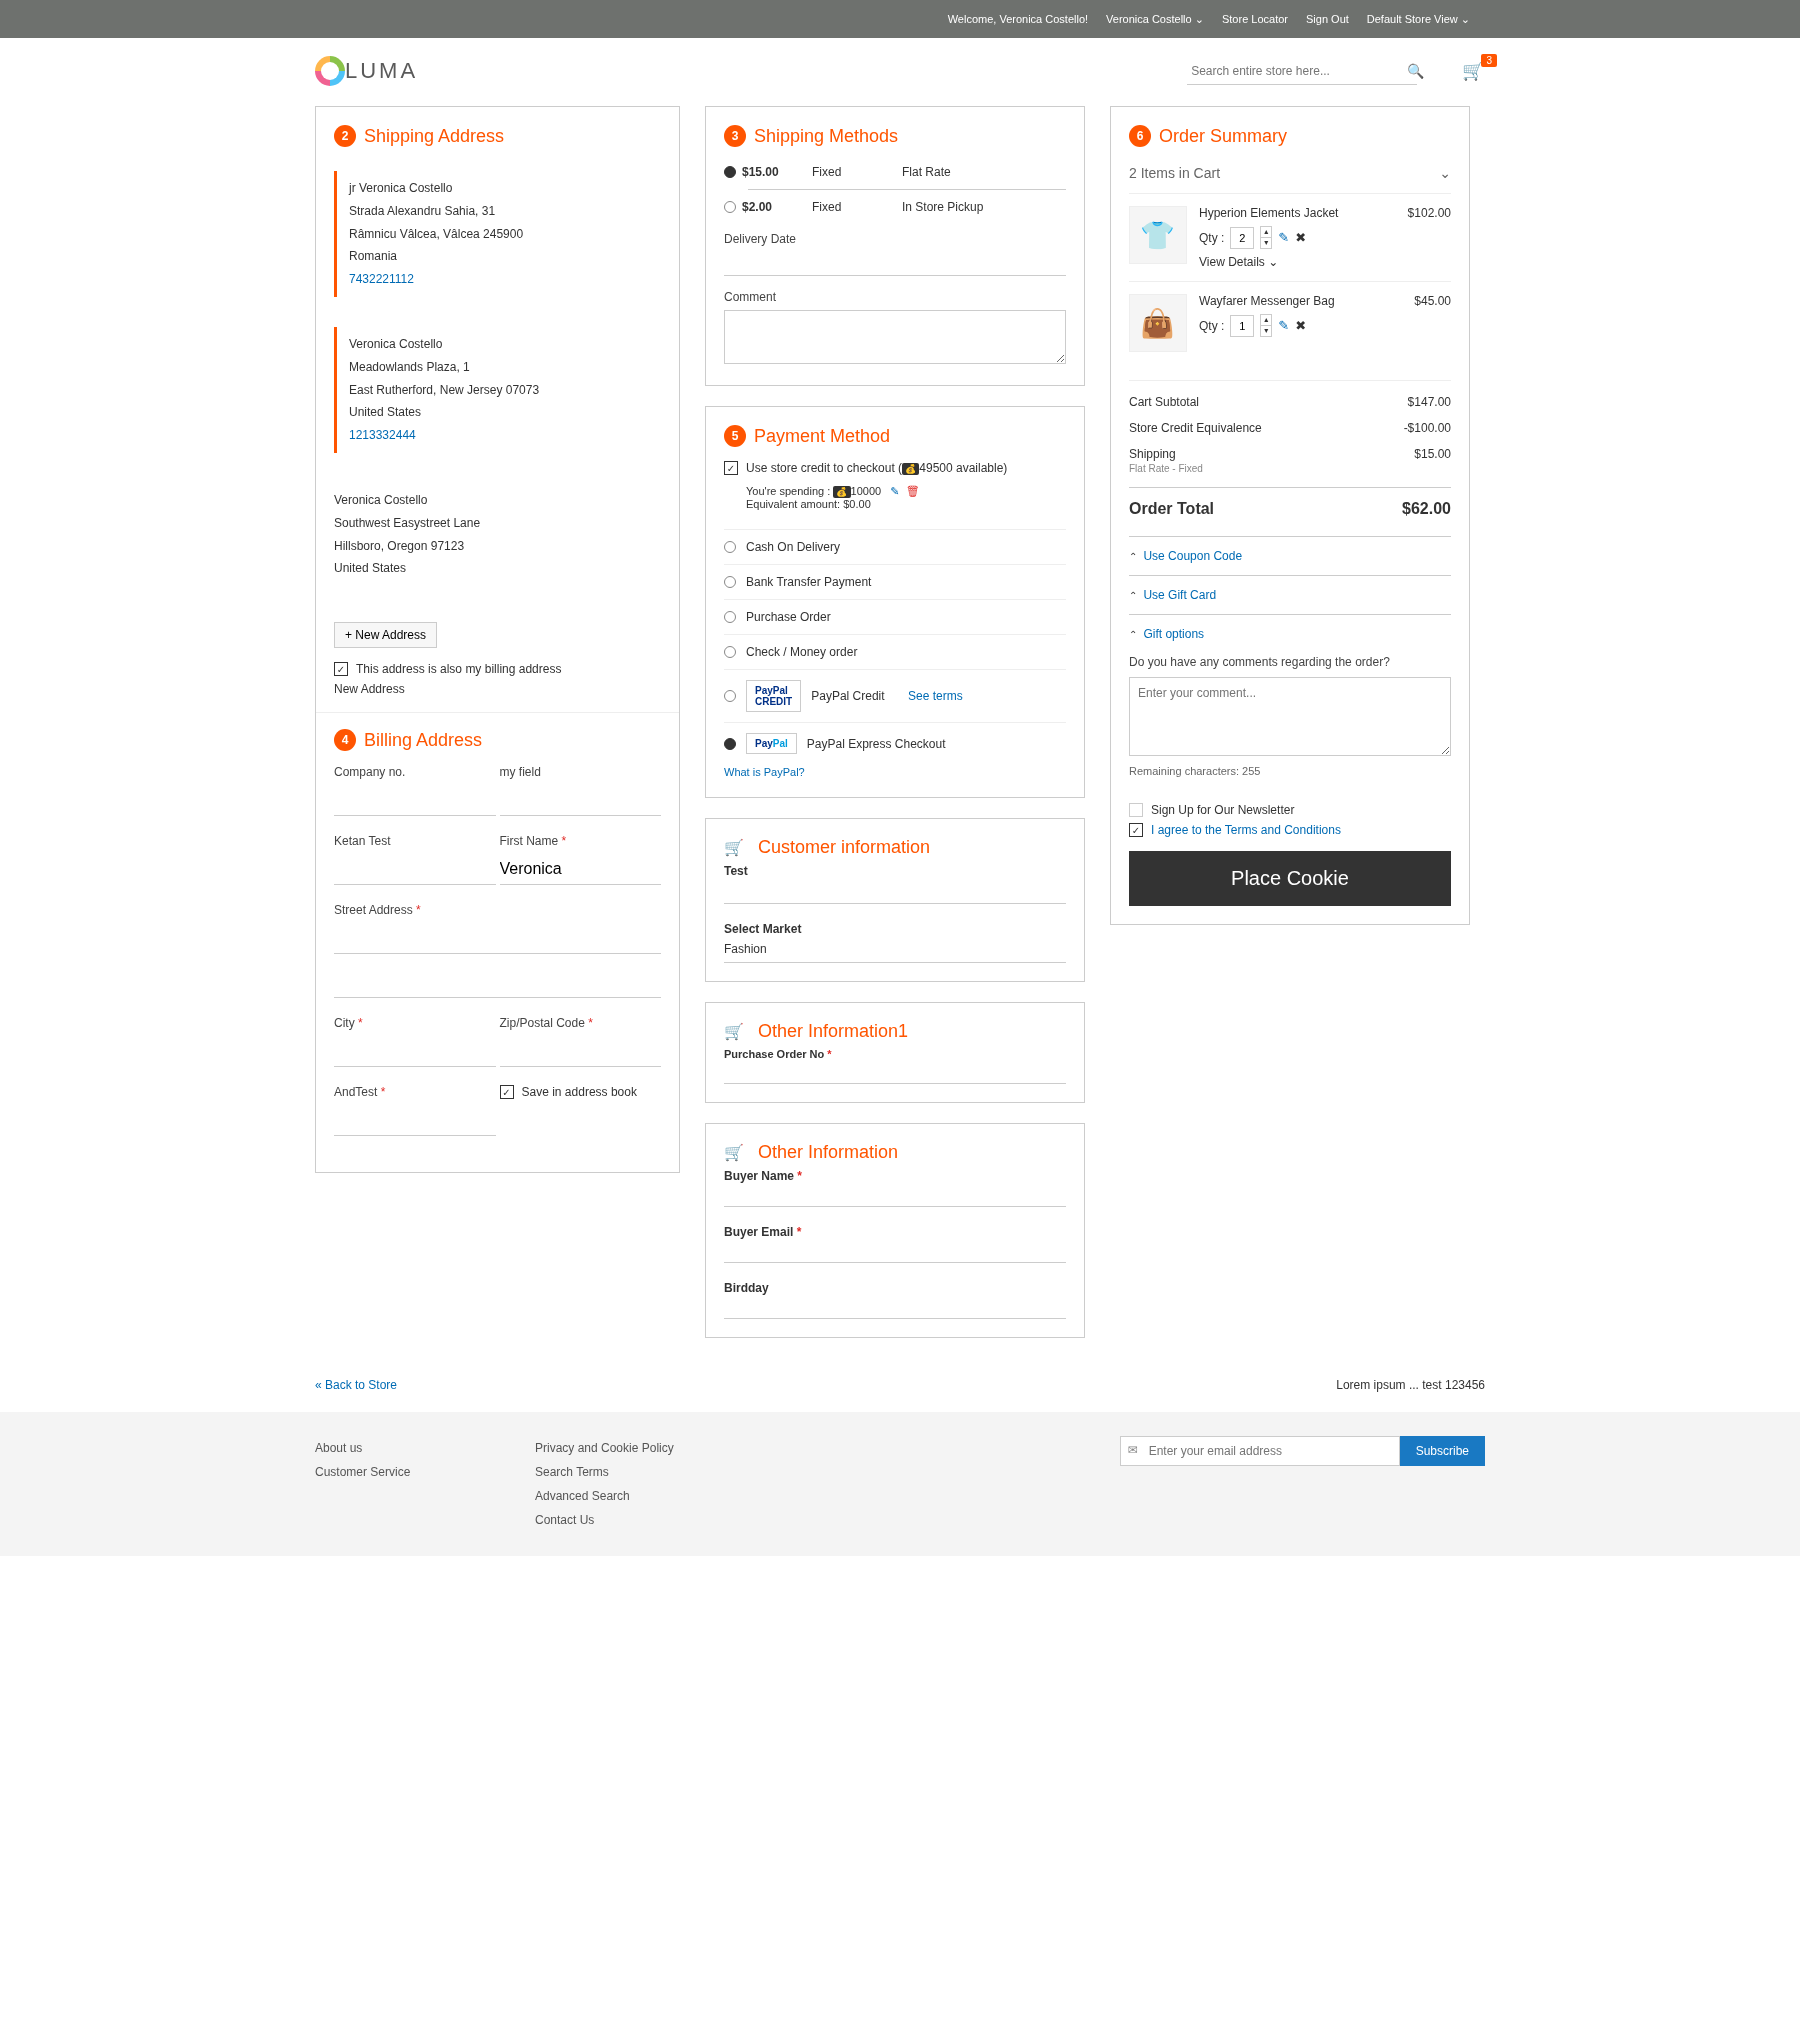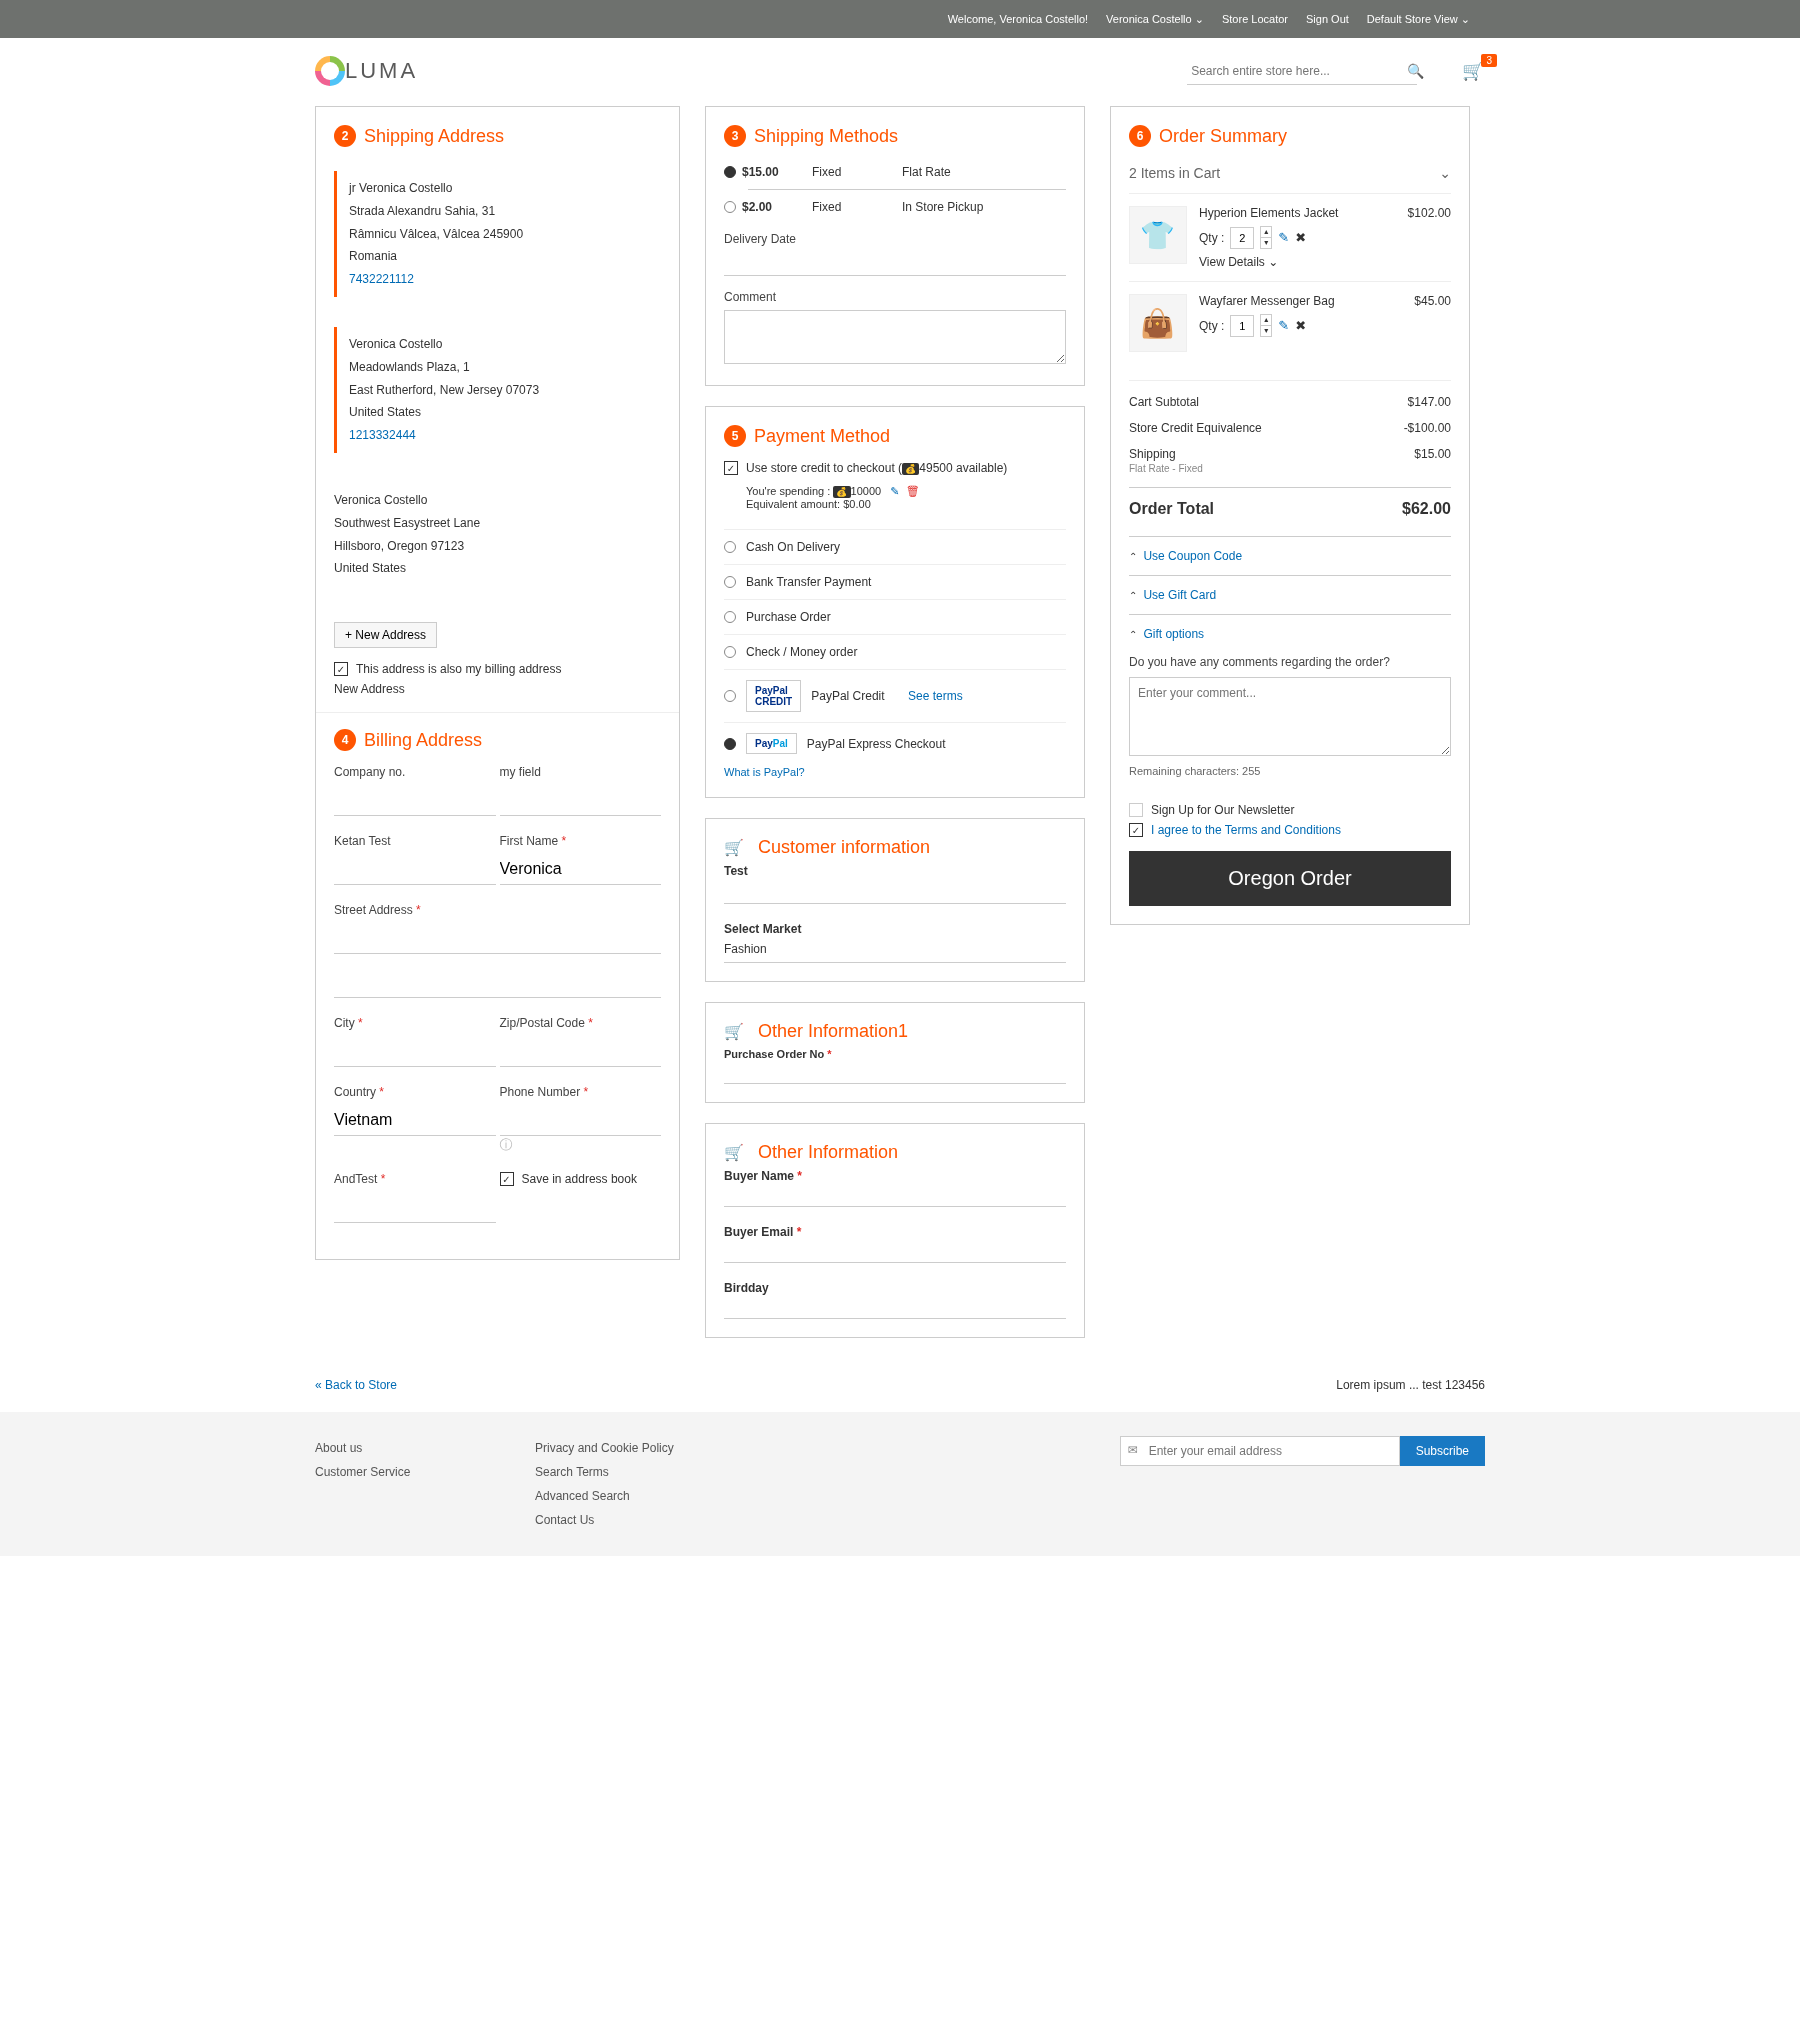--- a/index.html
+++ b/index.html
@@ -147,24 +147,20 @@
       <div class="form-field"><label class="req">First Name</label><input value="Veronica" style=""></div>
     </div>
     <div class="form-row">
       <div class="form-field full"><label class="req">Street Address</label><input style=""><br><br><input style=""></div>
     </div>
     <div class="form-row">
       <div class="form-field"><label class="req">City</label><input style=""></div>
       <div class="form-field"><label class="req">Zip/Postal Code</label><input style=""></div>
     </div>
     <div class="form-row">
-      <div class="form-field"><label class="req">Country</label><input value="Vietnam" style=""></div>
-      <div class="form-field"><label class="req">Phone Number</label><input style=""> <span style="color:#bbb">ⓘ</span></div>
-    </div>
-    <div class="form-row">
       <div class="form-field"><label class="req">AndTest</label><input style=""></div>
       <div class="form-field chk-row" style="margin:0;align-items:flex-start">
         <span class="chk">✓</span>
         <span>Save in address book</span>
       </div>
     </div>
   </div>
 
   <div>
     <div class="panel">
@@ -354,21 +350,21 @@
       <div style="font-size:11px;color:#666;margin-top:6px">Remaining characters: 255</div>
     </div>
     <div class="chk-row">
         <span class="chk" style="border-color:#ccc"></span>
         <span>Sign Up for Our Newsletter</span>
       </div>
     <div class="chk-row" style="margin-top:6px">
         <span class="chk">✓</span>
         <a href="#">I agree to the Terms and Conditions</a>
       </div>
-    <button class="place-order">Oregon Order</button>
+    <button class="place-order">Place Cookie</button>
   </div>
 </div>
 
 <div class="below">
   <a href="#">« Back to Store</a>
   <span>Lorem ipsum ... test 123456</span>
 </div>
 
 <div class="footer">
   <div class="footer-inner">

